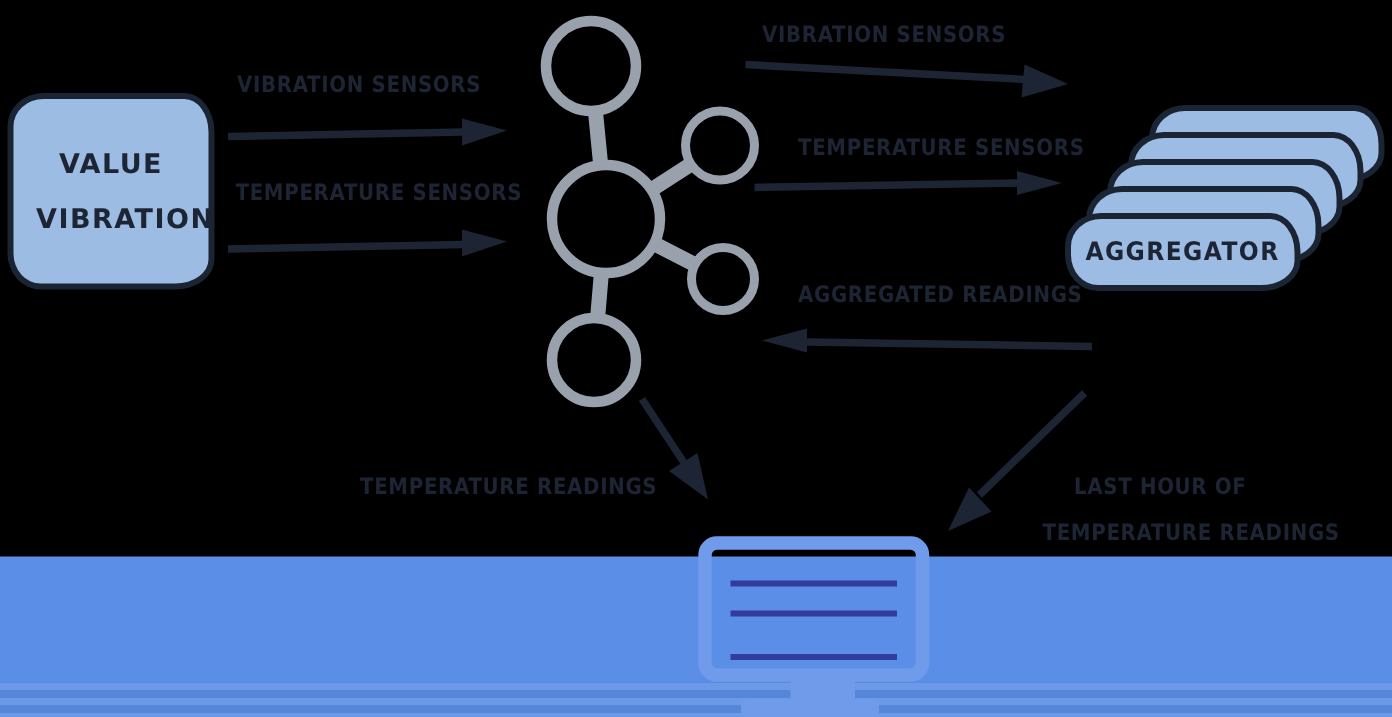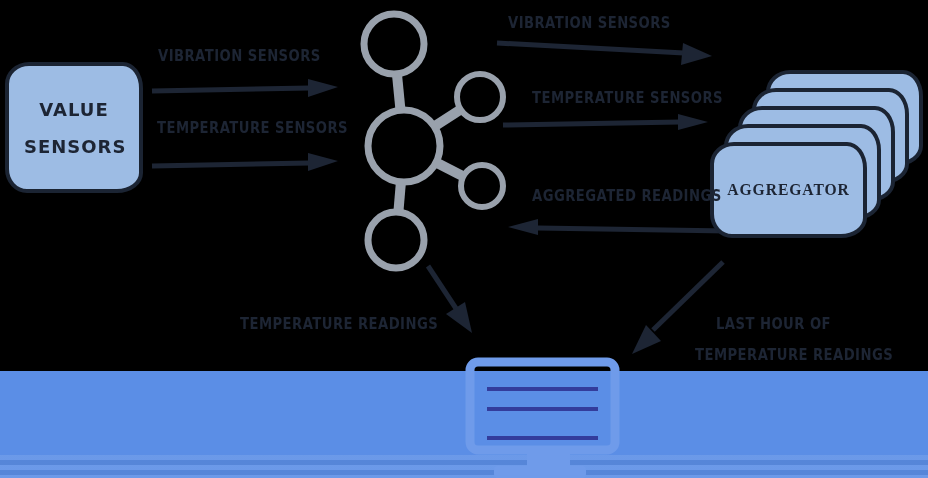--- a/index.html
+++ b/index.html
@@ -25,21 +25,21 @@
     background:#9dbce4;border:4px solid #1b2433;
     border-radius:24px 20px 26px 22px / 22px 26px 20px 24px;
   }
   .producer-box{left:5px;top:62px;width:138px;height:131px;
     display:flex;align-items:center;justify-content:center;}
   .producer-label{
     width:100px;text-align:center;color:#1d2534;
     font-size:18px;font-weight:600;line-height:37px;letter-spacing:1px;
   }
   
-  .agg-card{width:157px;height:96px;display:flex;align-items:center;justify-content:center;font-family:Liberation Serif, serif;}
+  .agg-card{width:157px;height:52px;display:flex;align-items:center;justify-content:center;}
   .agg-label{color:#1d2534;font-size:17px;font-weight:600;letter-spacing:1px;
     transform:scaleX(0.92);}
   
   .edge-label{
     position:absolute;color:#1d2534;font-size:15px;font-weight:600;
     letter-spacing:0.5px;white-space:pre;transform:scaleX(0.88);
     transform-origin:left top;
   }
   svg{position:absolute;left:0;top:0;}
 </style>
@@ -102,21 +102,21 @@
         <line x1="487" y1="389" x2="598" y2="389"></line>
         <line x1="487" y1="409" x2="598" y2="409"></line>
         <line x1="487" y1="438" x2="598" y2="438"></line>
       </g>
       <rect x="527" y="448" width="43" height="22" fill="#6f9bea"></rect>
       <rect x="494" y="466" width="92" height="12" rx="4" fill="#6f9bea"></rect>
     </g>
   </svg>
 
   <div class="sketch-box producer-box">
-    <div class="producer-label">VALUE SENSORS</div>
+    <div class="producer-label">VALUE VIBRATION</div>
   </div>
 
   <div>
     <div class="sketch-box agg-card" style="left:766px;top:70px;"></div>
     <div class="sketch-box agg-card" style="left:752px;top:88px;"></div>
     <div class="sketch-box agg-card" style="left:738px;top:106px;"></div>
     <div class="sketch-box agg-card" style="left:724px;top:124px;"></div>
     <div class="sketch-box agg-card" style="left:710px;top:142px;">
       <div class="agg-label">AGGREGATOR</div>
     </div>

